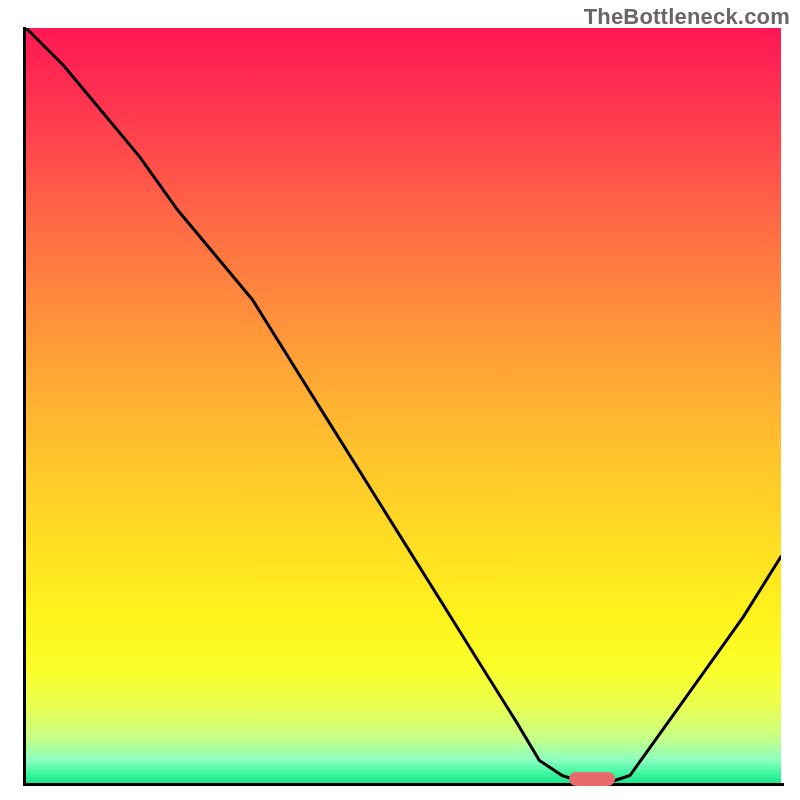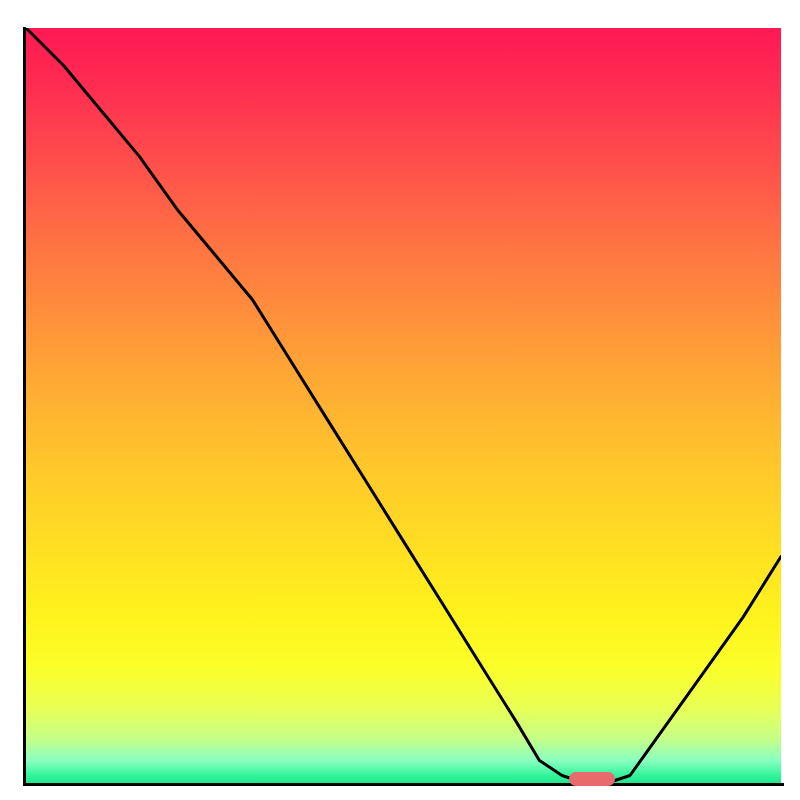--- a/index.html
+++ b/index.html
@@ -78,20 +78,21 @@
     height: 14px;
     border-radius: 7px;
     background: #e86a6c;
   }
 </style>
 </head>
 <body>
 
 <div class="frame">
 
+  <div class="watermark">TheBottleneck.com</div>
 
   <div class="plot">
 
     <div class="gradient"></div>
 
     <div class="axis-line axis-left"></div>
     <div class="axis-line axis-bottom"></div>
 
     <svg class="curve" width="755" height="755" viewBox="0 0 755 755">
       <path id="curve-path" fill="none" stroke="#000" stroke-width="3" stroke-linecap="round" stroke-linejoin="round" d="M0.0 0.0 L37.8 37.8 L75.5 83.0 L113.3 128.4 L151.0 181.2 L188.8 226.5 L226.5 271.8 L264.3 332.2 L302.0 392.6 L339.8 453.0 L377.5 513.4 L415.3 573.8 L453.0 634.2 L490.8 694.6 L513.4 732.4 L536.0 747.5 L558.7 755.0 L581.4 755.0 L604.0 747.5 L641.8 694.6 L679.5 641.8 L717.3 588.9 L755.0 528.5"></path>

